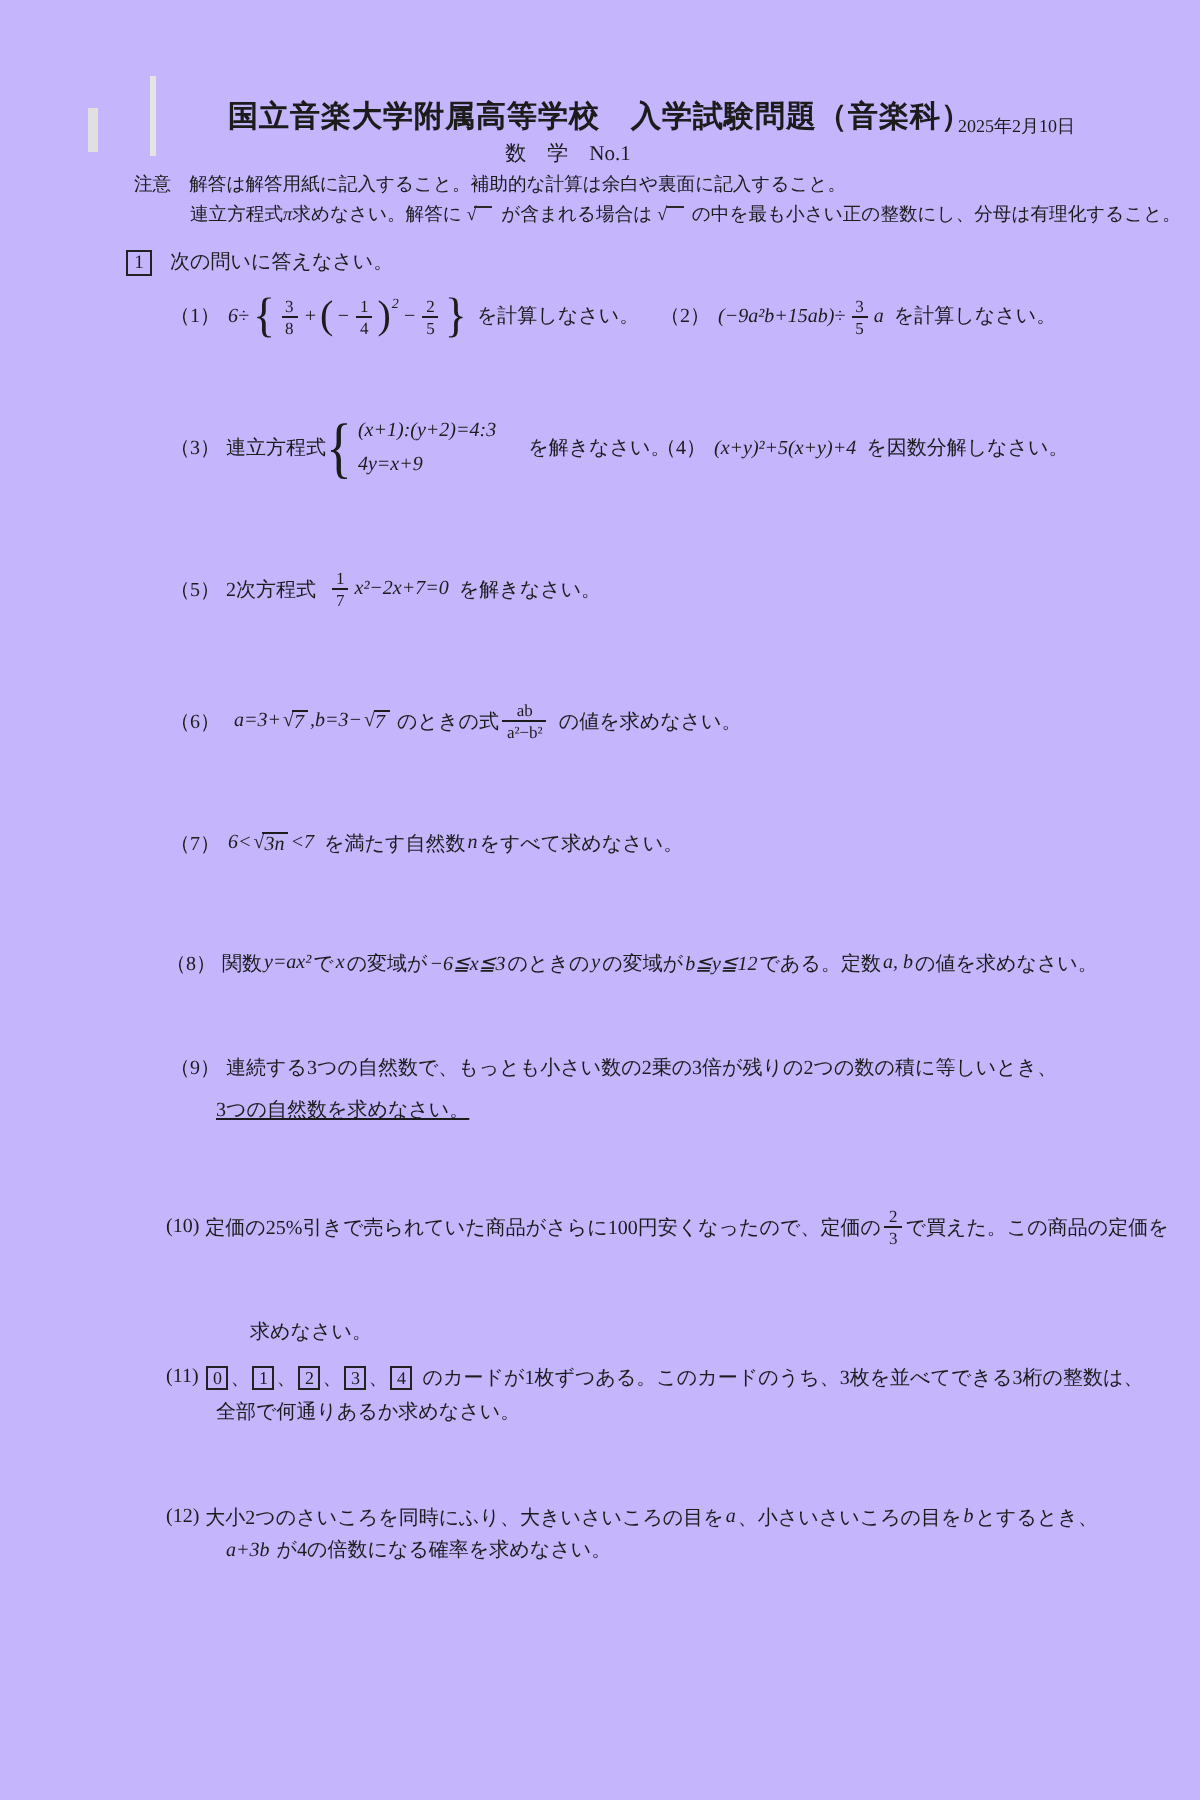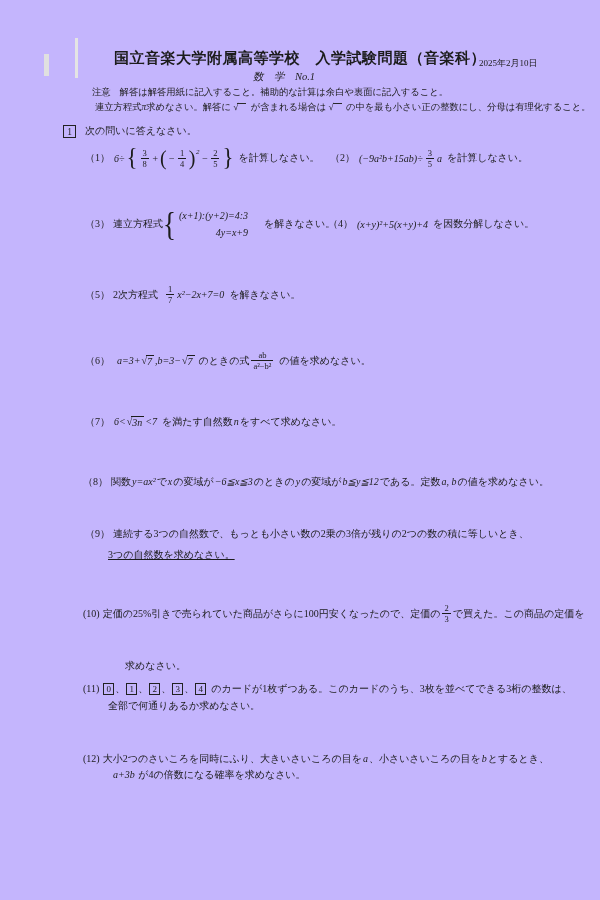--- a/index.html
+++ b/index.html
@@ -7,22 +7,22 @@
   .page {
     position:relative; width:600px; height:900px; background:#c4b5fd;
     font-family:"Liberation Serif","DejaVu Serif",serif;
     color:#1c1c1c; overflow:hidden;
   }
   .art { position:absolute; }
   .title { position:absolute; top:49px; left:0; right:0; text-align:center;
            font-size:15px; font-weight:bold; letter-spacing:0.5px; white-space:nowrap; }
   .date  { position:absolute; top:57px; left:479px; font-size:9px; white-space:nowrap; }
   .subject { position:absolute; top:70px; left:0; right:32px; text-align:center;
-             font-size:10.5px; white-space:nowrap;font-style:italic; }
-  .notice { position:absolute; top:86px; left:67px; font-size:9.3px; white-space:nowrap;margin-left:25px; }
+             font-size:10.5px; white-space:nowrap; }
+  .notice { position:absolute; top:86px; left:67px; font-size:9.3px; white-space:nowrap; }
   .nlabel { margin-right:9px; }
   .notice2 { position:absolute; top:101px; left:95px; font-size:9.3px; white-space:nowrap; }
   .pi { font-style:italic; }
   .section { position:absolute; top:124px; left:63px; font-size:10px; white-space:nowrap; }
   .secbox { display:inline-block; width:13px; height:13px; border:1px solid #222;
             text-align:center; font-size:9.5px; line-height:12px; vertical-align:middle; }
   .secheading { margin-left:9px; vertical-align:middle; }
 
   .row { position:absolute; display:flex; align-items:center; white-space:nowrap; }
   .line { position:absolute; font-size:10px; white-space:nowrap; }
@@ -35,21 +35,21 @@
   .fn,.fd { display:block; font-size:8.5px; line-height:10px; padding:0 2px; }
   .fd { border-top:1px solid #1c1c1c; }
   .it .fn,.it .fd { }
 
   .brace { font-size:23px; font-weight:400; transform:scaleY(1.05); margin:0 1px; }
   .paren { font-size:20px; font-weight:400; margin:0 0.5px; }
   .sup { font-size:7px; position:relative; top:-6px; font-style:italic; margin-right:1px; }
 
   .sysbrace { font-size:27px; font-weight:400; transform:scaleY(1.25); margin-right:3px; }
   .sys { display:inline-block; }
-  .sline { display:block; font-size:10px; font-style:italic; line-height:17px;text-align:right; }
+  .sline { display:block; font-size:10px; font-style:italic; line-height:17px; }
 
   .sqrt { display:inline-flex; align-items:flex-start; }
   .rsign { font-style:normal; font-size:10px; margin-right:-1px; }
   .rad { font-style:italic; font-size:10px; border-top:1px solid #1c1c1c; padding:0 2px 0 1px; }
   .rbar { display:inline-block; width:9px; height:7px; border-top:1px solid #2a2a2a; margin:1px 2px 0 -1px; }
 
   .card { display:inline-block; width:11px; height:12px; border:1px solid #222;
           text-align:center; font-size:9px; line-height:11px; margin:0 1px;
           font-style:normal; vertical-align:middle; }
   .sep { font-size:10px; }

